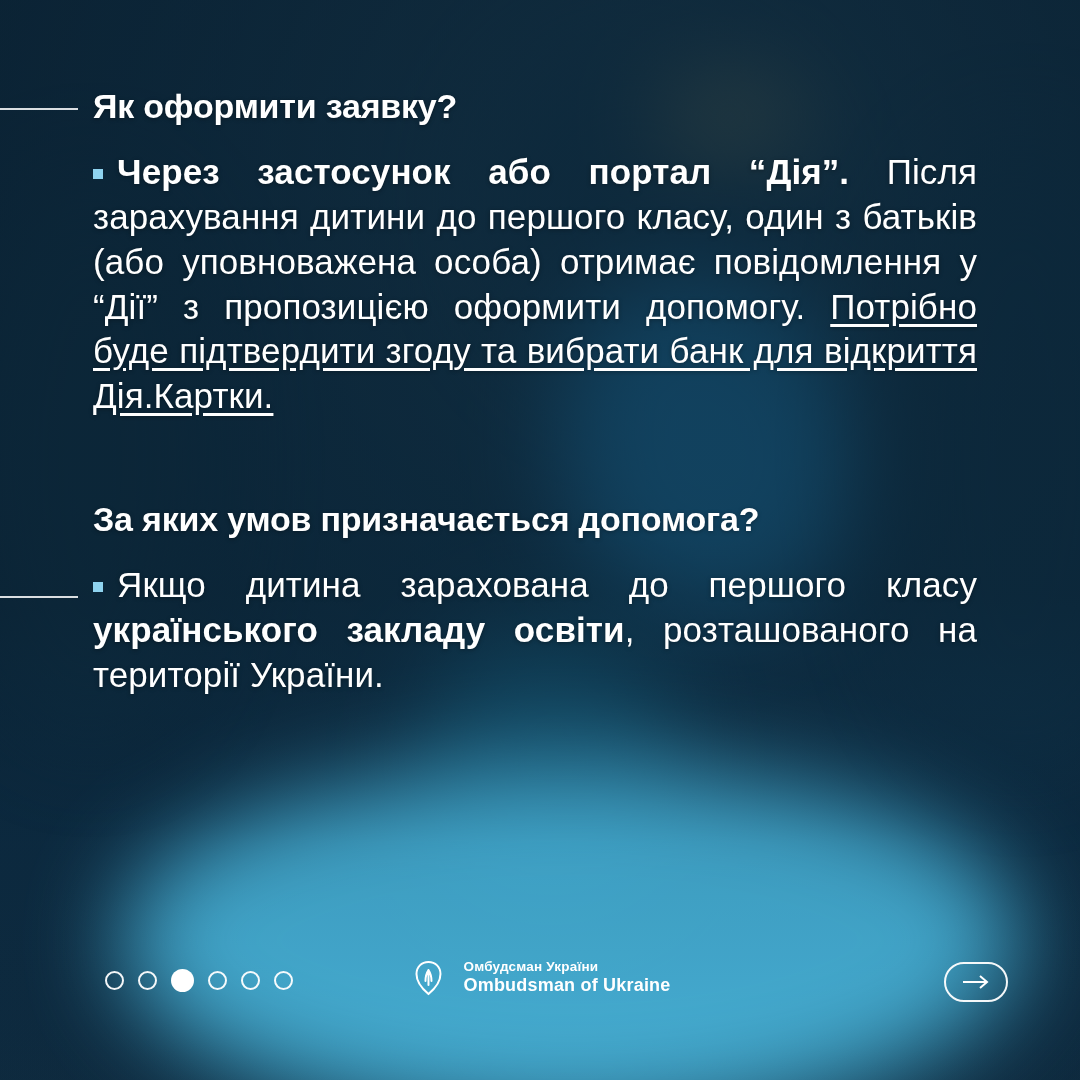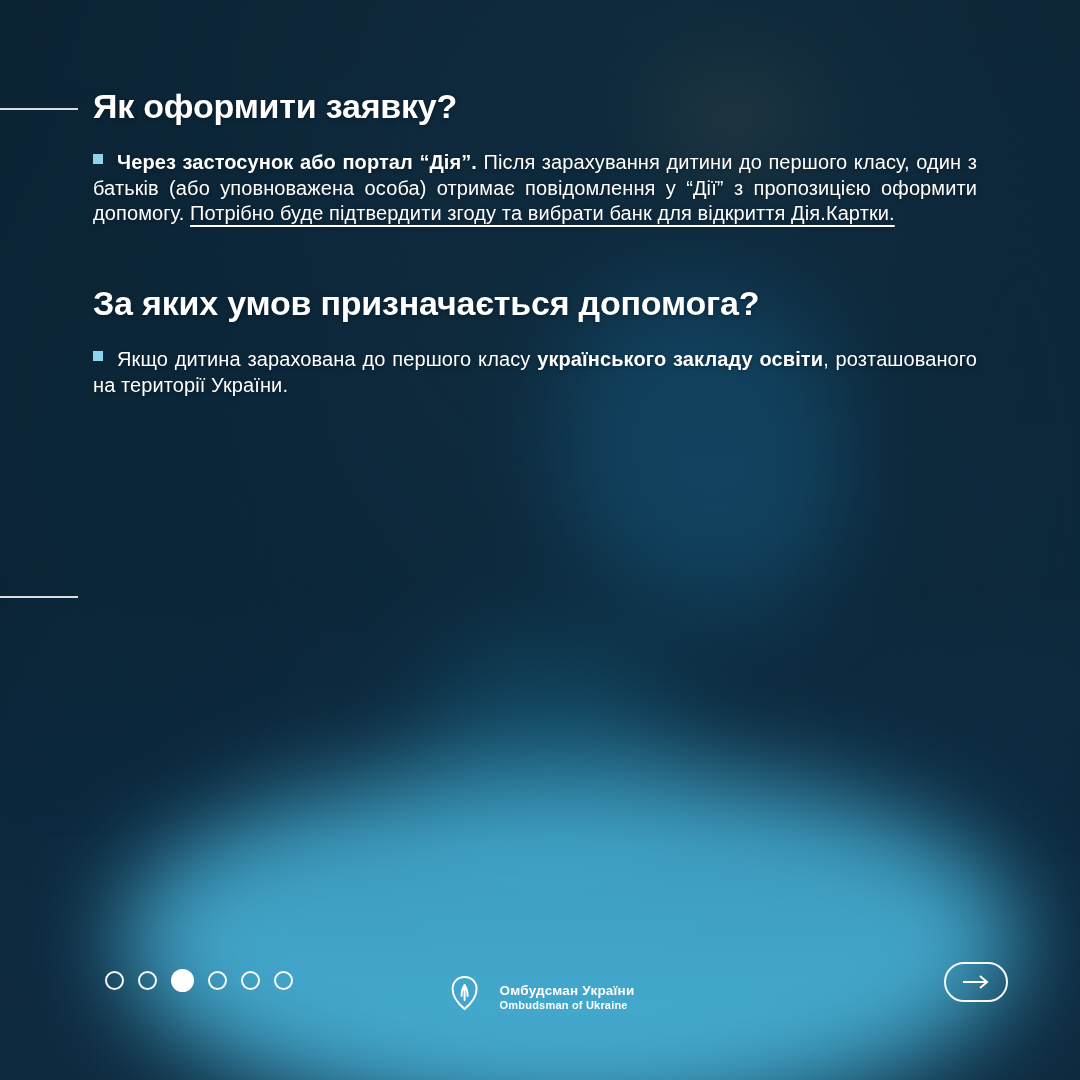--- a/index.html
+++ b/index.html
@@ -74,38 +74,38 @@
   }
   h2.heading {
     font-size:34px;
     font-weight:bold;
     letter-spacing:-0.2px;
     line-height:1.18;
     margin-bottom:24px;
     text-shadow:0 1px 4px rgba(0,0,0,0.35);
   }
   .para {
-    font-size:20px;
+    font-size:35px;
     line-height:1.28;
     text-align:justify;
     text-shadow:0 1px 4px rgba(0,0,0,0.35);
     margin-bottom:26px;
     letter-spacing:0.1px;
   }
   .para:last-child { margin-bottom:0; }
   .bullet-sq {
     display:inline-block;
     width:10px; height:10px;
     background:#8fd3ef;
     margin-right:14px;
     position:relative; top:-5px;
   }
   .b { font-weight:bold; }
   .u { text-decoration:underline; text-underline-offset:5px; }
-  .heading2 { margin-top:56px; }
+  .heading2 { margin-top:80px; }
 
   
   .tick {
     position:absolute;
     left:0; width:78px; height:2px;
     background:rgba(255,255,255,0.85);
   }
   .tick-1 { top:108px; }
   .tick-2 { top:596px; }
 
@@ -118,31 +118,31 @@
   .dot {
     width:19px; height:19px; border-radius:50%;
     border:2px solid rgba(255,255,255,0.95);
     background:transparent;
   }
   .dot.active { background:#ffffff; width:23px; height:23px; border:none; }
 
   .logo {
     position:absolute;
     left:50%; transform:translateX(-50%);
-    bottom:68px;
-    display:flex; align-items:flex-end; gap:16px;
+    bottom:83px;
+    display:flex; align-items:flex-start; gap:16px;
     color:#ffffff;
   }
   .logo-mark {
     width:38px; height:38px;
     position:relative;
   }
   .logo-text { line-height:1.18; }
   .logo-text .l1 { font-size:13.5px; font-weight:bold; letter-spacing:0.2px; }
-  .logo-text .l2 { font-size:11px; font-weight:bold; letter-spacing:0.2px; }
+  .logo-text .l2 { font-size:18px; font-weight:bold; letter-spacing:0.2px; }
 
   .next-btn {
     position:absolute;
     right:72px; bottom:78px;
     width:64px; height:40px;
     border-radius:22px;
     border:2px solid rgba(255,255,255,0.95);
     display:flex; align-items:center; justify-content:center;
     cursor:pointer;
     background:transparent;

